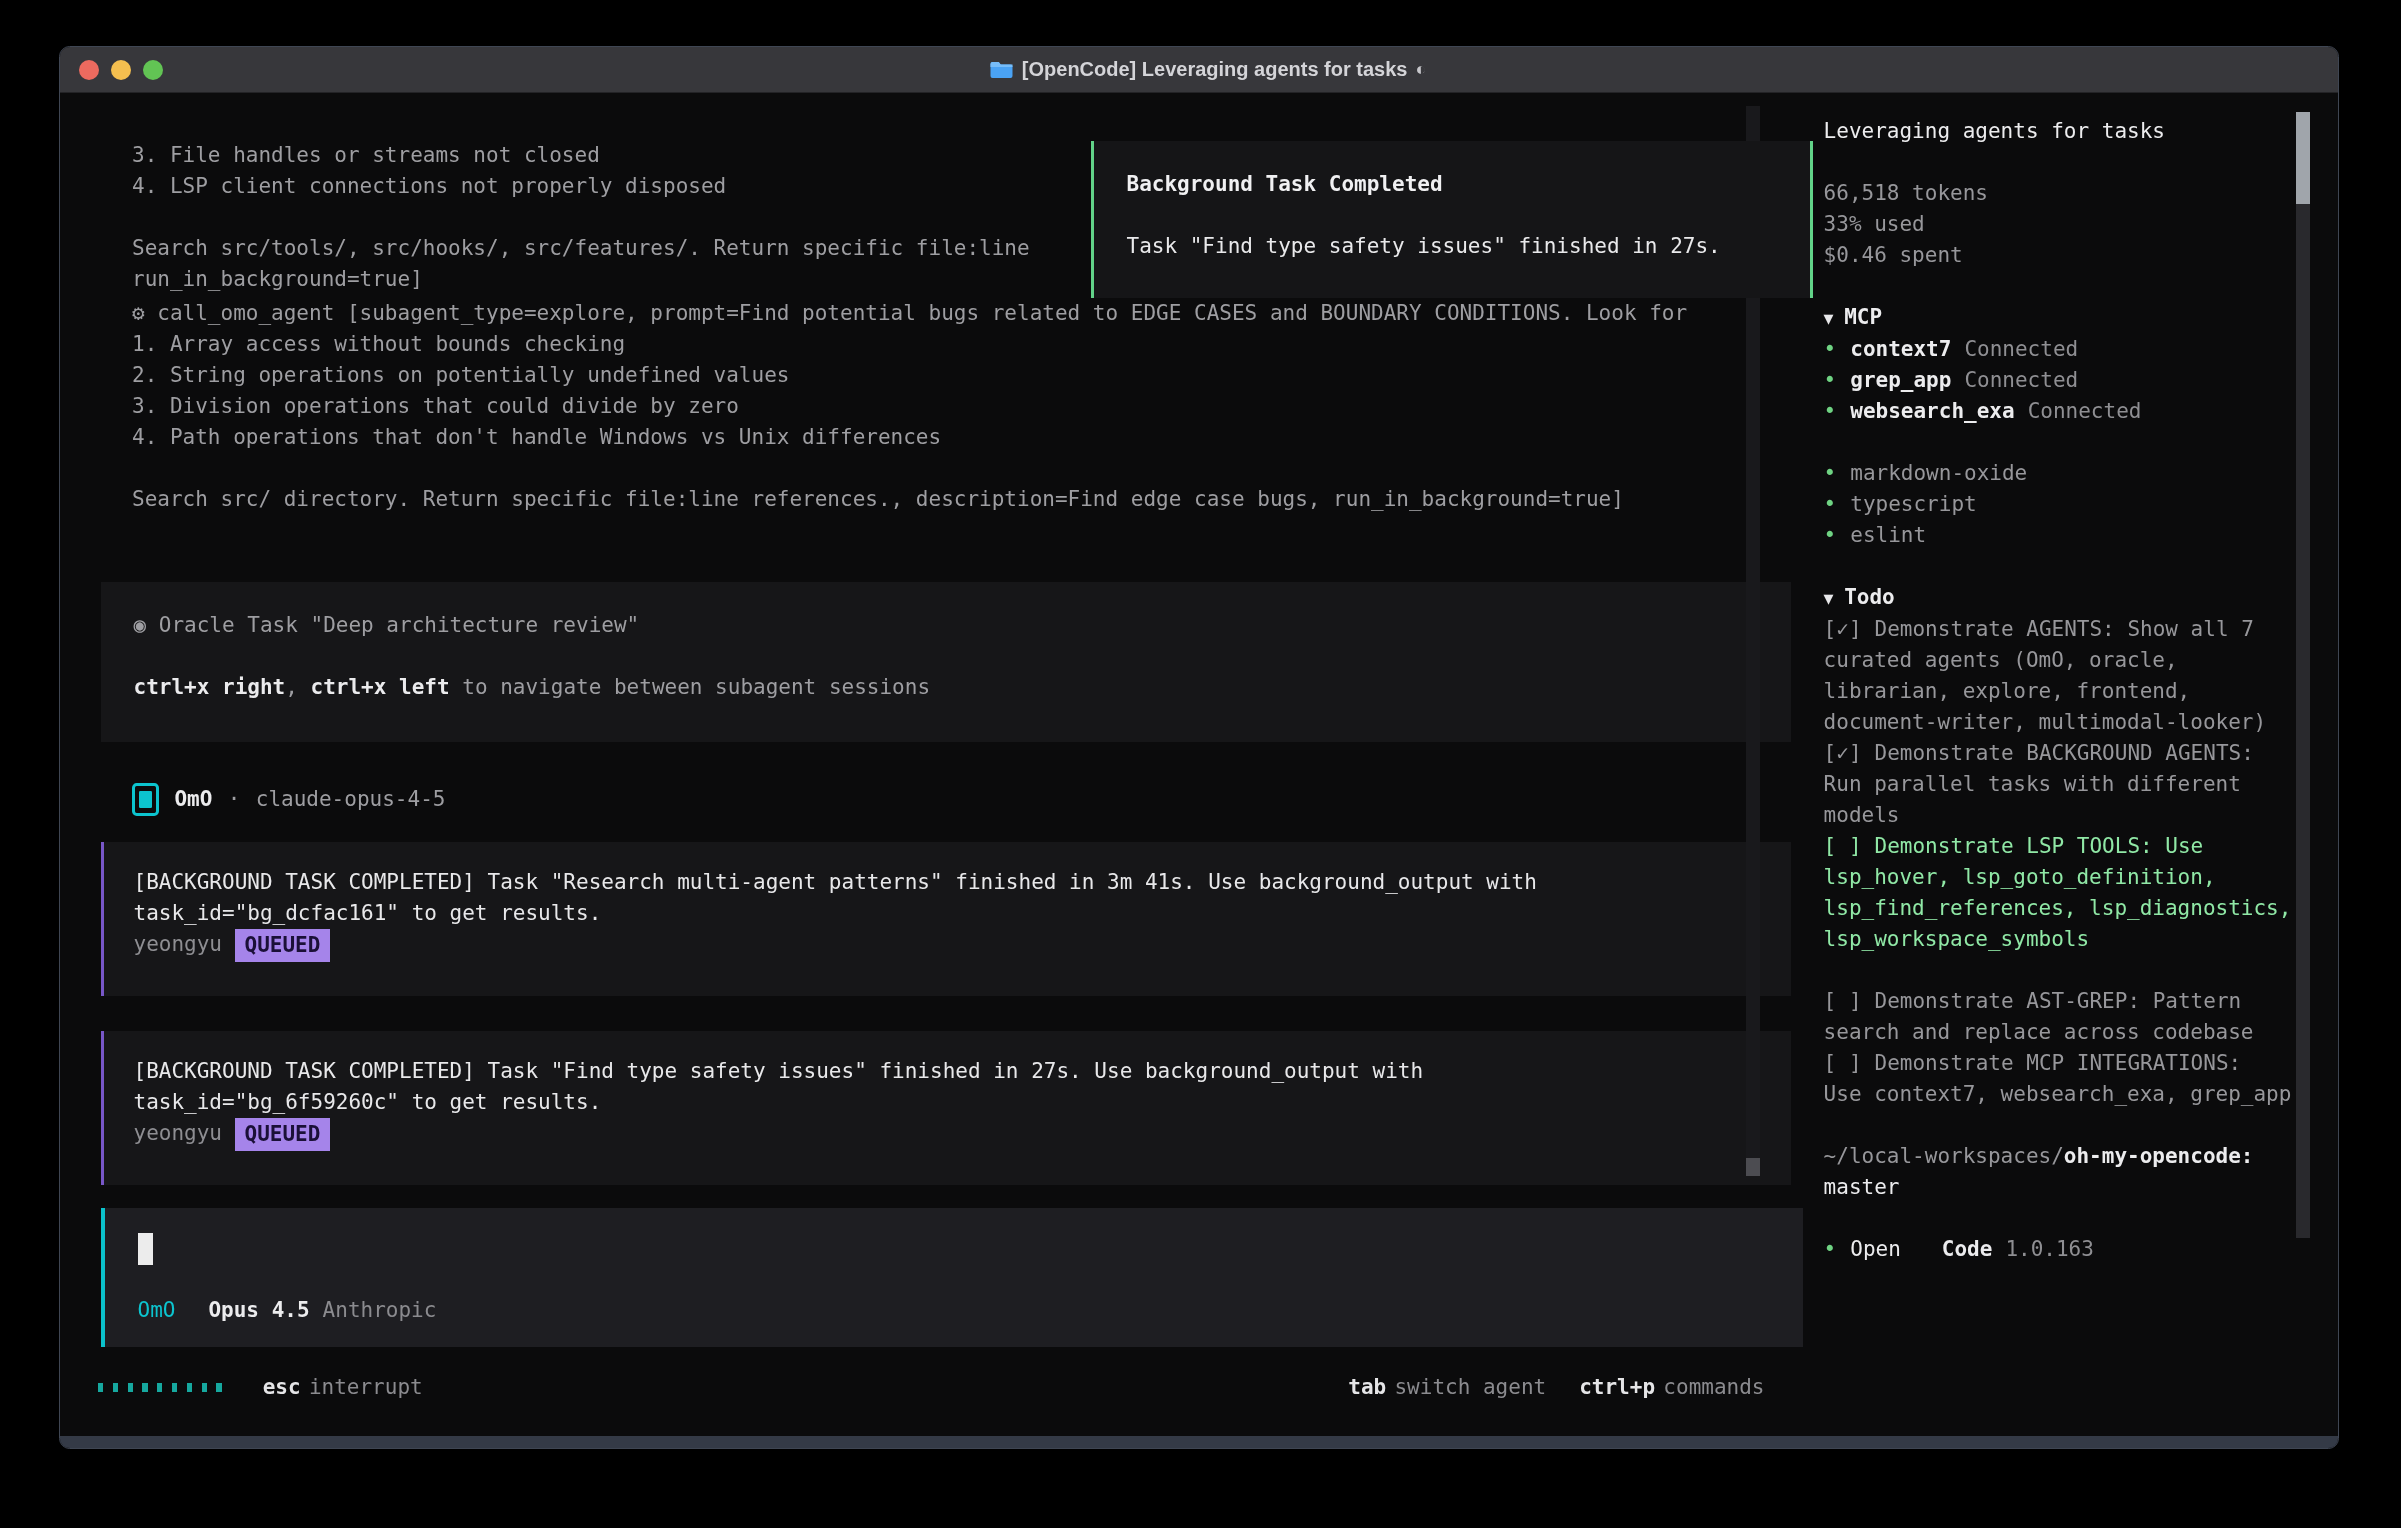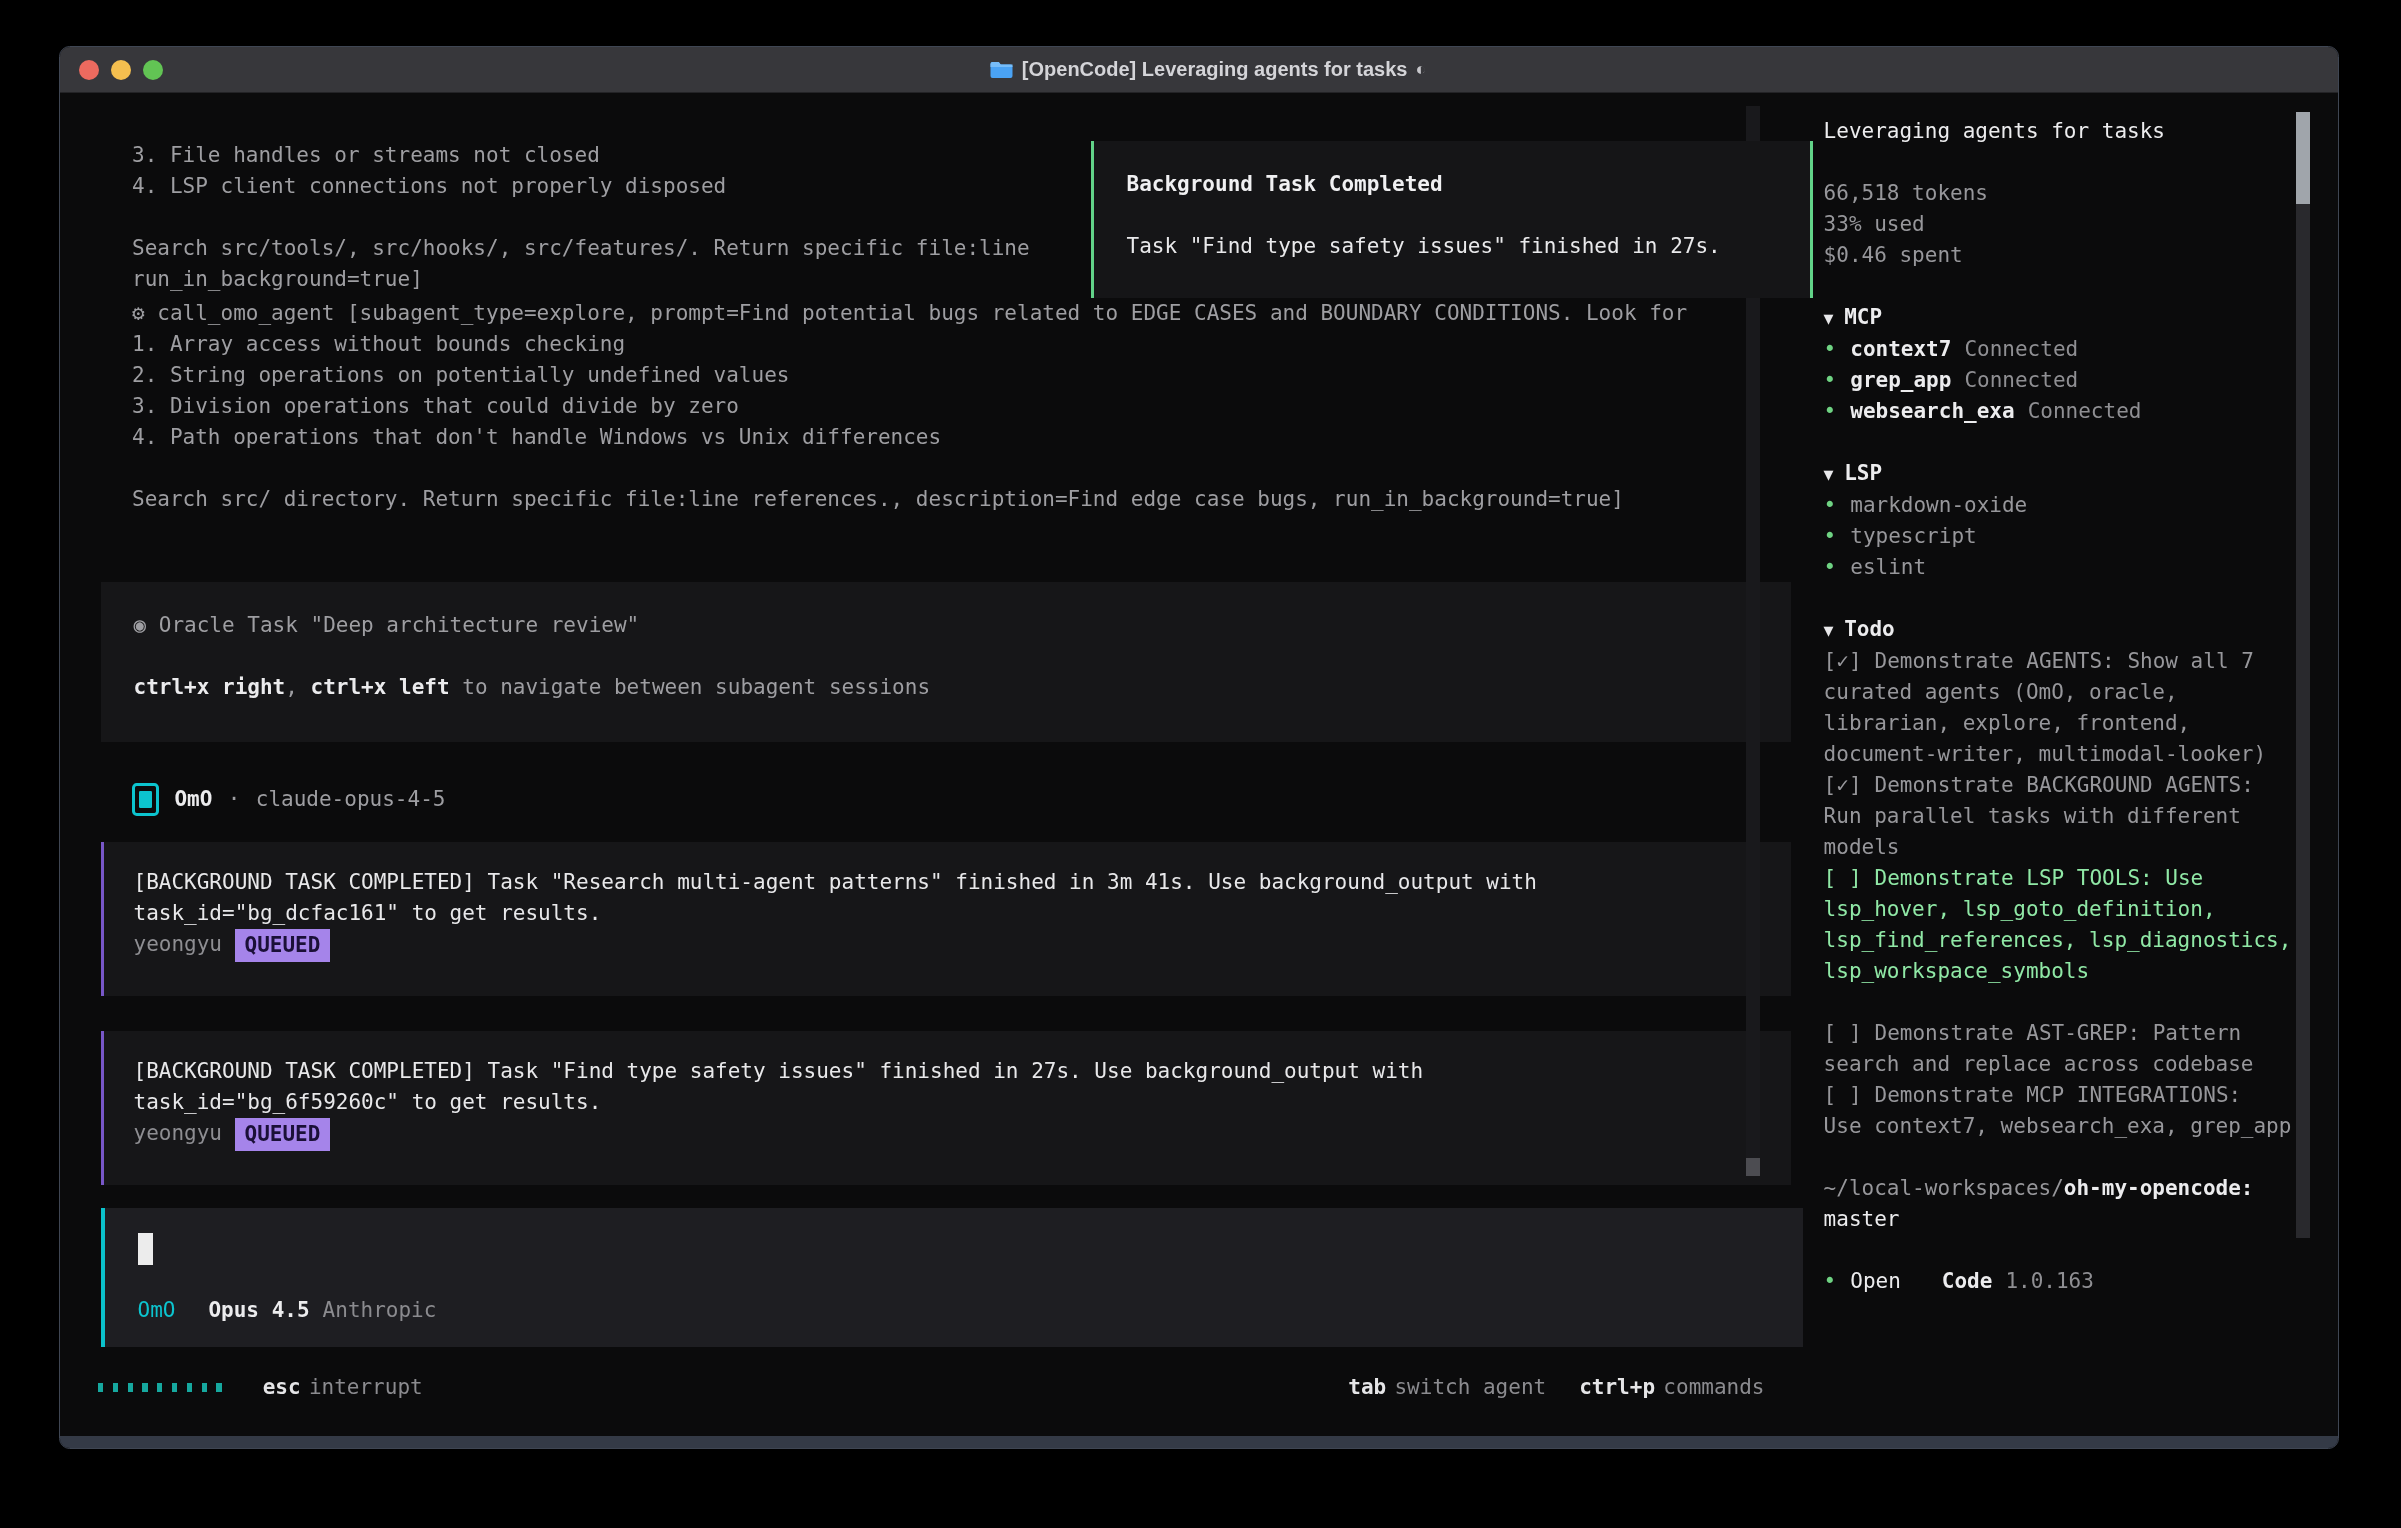--- a/index.html
+++ b/index.html
@@ -265,21 +265,20 @@
         </div>
 
         <div class="sb-section">
           <div class="sb-heading"><span class="tri">▼</span><span>MCP</span></div>
           <div class="srow"><span class="bullet">•</span><span class="sname">context7</span><span class="sstatus">Connected</span></div>
           <div class="srow"><span class="bullet">•</span><span class="sname">grep_app</span><span class="sstatus">Connected</span></div>
           <div class="srow"><span class="bullet">•</span><span class="sname">websearch_exa</span><span class="sstatus">Connected</span></div>
         </div>
 
         <div class="sb-section">
-          <div class="sb-heading"><span class="tri">▼</span><span>LSP</span></div>
           <div class="srow"><span class="bullet">•</span><span class="lsp-name">markdown-oxide</span></div>
           <div class="srow"><span class="bullet">•</span><span class="lsp-name">typescript</span></div>
           <div class="srow"><span class="bullet">•</span><span class="lsp-name">eslint</span></div>
         </div>
 
         <div class="sb-section">
           <div class="sb-heading"><span class="tri">▼</span><span>Todo</span></div>
           <div class="todo-item todo-done"><span class="check">[✓]</span><span>Demonstrate AGENTS: Show all 7 curated agents (OmO, oracle, librarian, explore, frontend, document-writer, multimodal-looker)</span></div>
           <div class="todo-item todo-done"><span class="check">[✓]</span><span>Demonstrate BACKGROUND AGENTS: Run parallel tasks with different models</span></div>
           <div class="todo-item todo-active"><span class="check">[ ]</span><span>Demonstrate LSP TOOLS: Use lsp_hover, lsp_goto_definition, lsp_find_references, lsp_diagnostics,  lsp_workspace_symbols</span></div>

